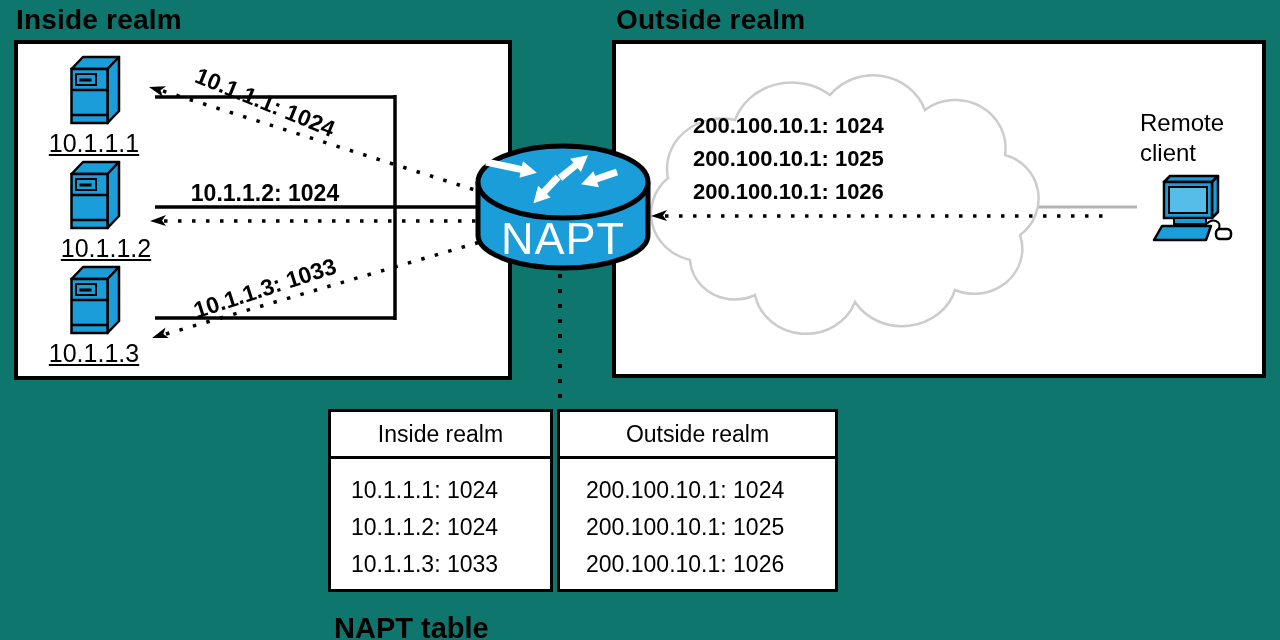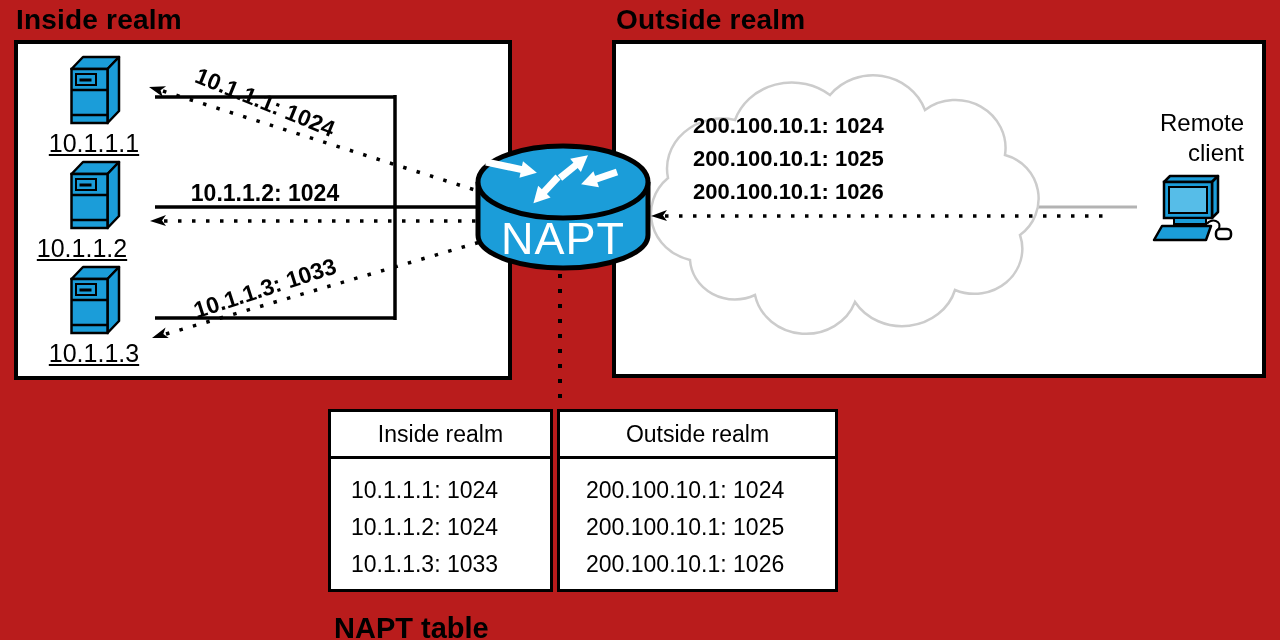--- a/index.html
+++ b/index.html
@@ -1,29 +1,29 @@
 <!DOCTYPE html>
 <html><head>
 <meta charset="utf-8">
 <style>
   html,body{margin:0;padding:0;background:#ffffff;}
   #stage{
-    position:relative;width:1280px;height:640px;background:#b91c1c;overflow:hidden;
+    position:relative;width:1280px;height:640px;background:#0f766e;overflow:hidden;
     font-family:"Liberation Sans",sans-serif;color:#000;
   }
   .abs{position:absolute;}
   .realm-box{position:absolute;background:#ffffff;border:4px solid #000;box-sizing:border-box;}
   .realm-title{position:absolute;font-size:28px;font-weight:600;letter-spacing:0.2px;}
   .ip-label{position:absolute;width:104px;text-align:center;font-size:25px;text-decoration:underline;}
   .flow-label{position:absolute;width:210px;text-align:center;font-size:23px;font-weight:bold;white-space:nowrap;}
   .out-labels{position:absolute;left:693px;top:109px;font-size:22px;font-weight:bold;}
   .out-labels div{height:33px;line-height:33px;white-space:nowrap;}
   .internet-label{position:absolute;left:745px;top:224px;width:200px;text-align:center;
     font-size:31px;color:#c6c6c6;}
-  .client-label{position:absolute;left:1140px;top:108px;width:104px;text-align:right;
+  .client-label{position:absolute;left:1140px;top:108px;width:104px;text-align:left;
     font-size:24px;line-height:30px;}
   .tcell{position:absolute;background:#fff;border:3px solid #000;box-sizing:border-box;}
   .thead{height:44px;border-bottom:3px solid #000;display:flex;align-items:center;justify-content:center;
     font-size:23px;}
   .tbody{padding:13px 0 0 20px;font-size:23px;line-height:37px;}
   .tbody.right{padding-left:26px;}
   .tbody div{white-space:nowrap;}
   .table-caption{position:absolute;left:322px;top:612px;font-size:29px;font-weight:600;margin-left:12px;}
   svg{display:block;}
 </style>
@@ -95,21 +95,21 @@
       <use href="#srv"></use>
     </svg>
   <svg class="abs" style="left:68px;top:159px;" width="56" height="80" viewBox="0 0 56 80">
       <use href="#srv"></use>
     </svg>
   <svg class="abs" style="left:68px;top:264px;" width="56" height="80" viewBox="0 0 56 80">
       <use href="#srv"></use>
     </svg>
 
   <div class="ip-label" style="left:42px;top:129px;">10.1.1.1</div>
-  <div class="ip-label" style="left:30px;top:234px;">10.1.1.2</div>
+  <div class="ip-label" style="left:54px;top:234px;">10.1.1.2</div>
   <div class="ip-label" style="left:42px;top:339px;">10.1.1.3</div>
 
   <div class="flow-label" style="left:160px;top:89px;transform:rotate(22deg);">10.1.1.1: 1024</div>
   <div class="flow-label" style="left:160px;top:180px;">10.1.1.2: 1024</div>
   <div class="flow-label" style="left:160px;top:275px;transform:rotate(-18deg);">10.1.1.3: 1033</div>
 
   <div class="out-labels">
     <div>200.100.10.1: 1024</div>
     <div>200.100.10.1: 1025</div>
     <div>200.100.10.1: 1026</div>

